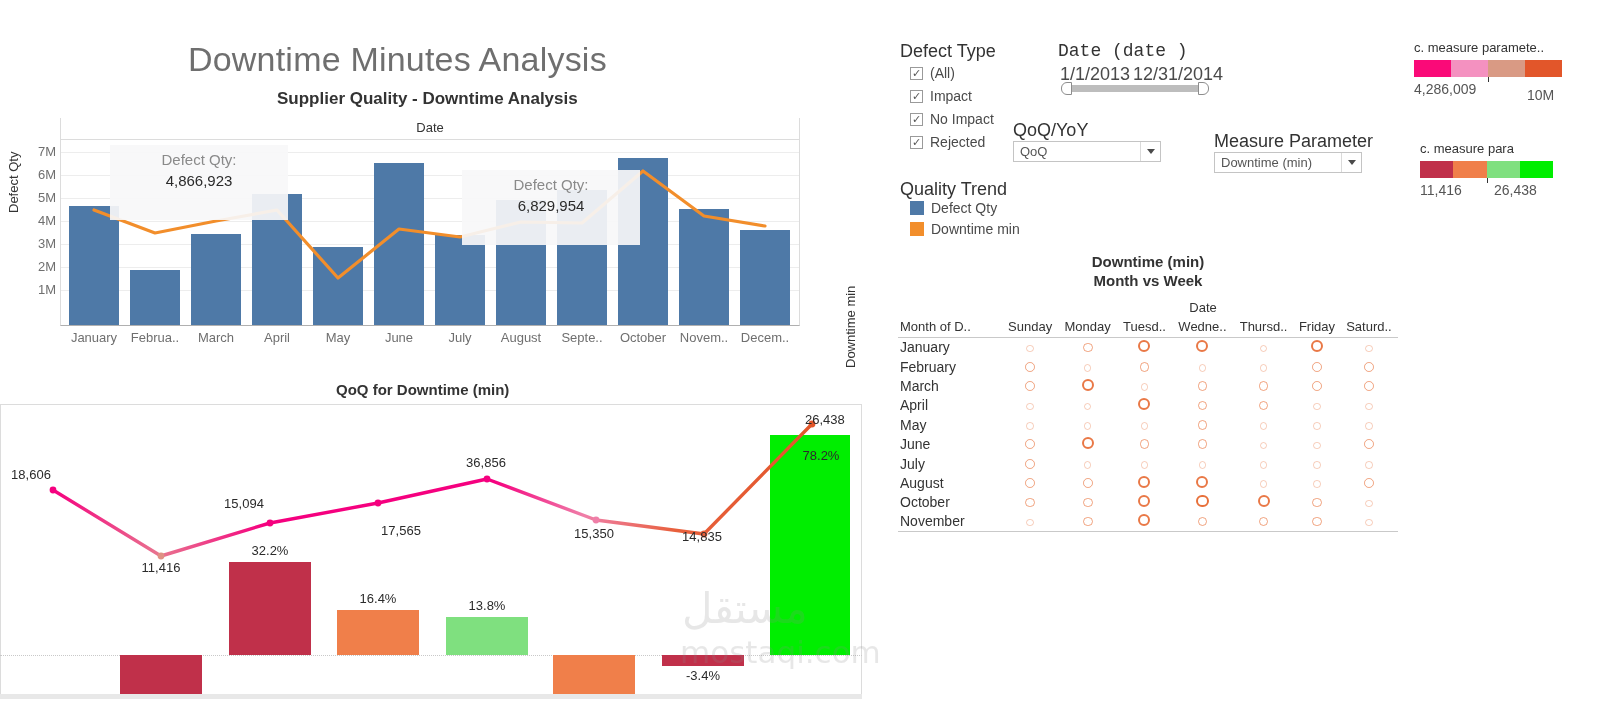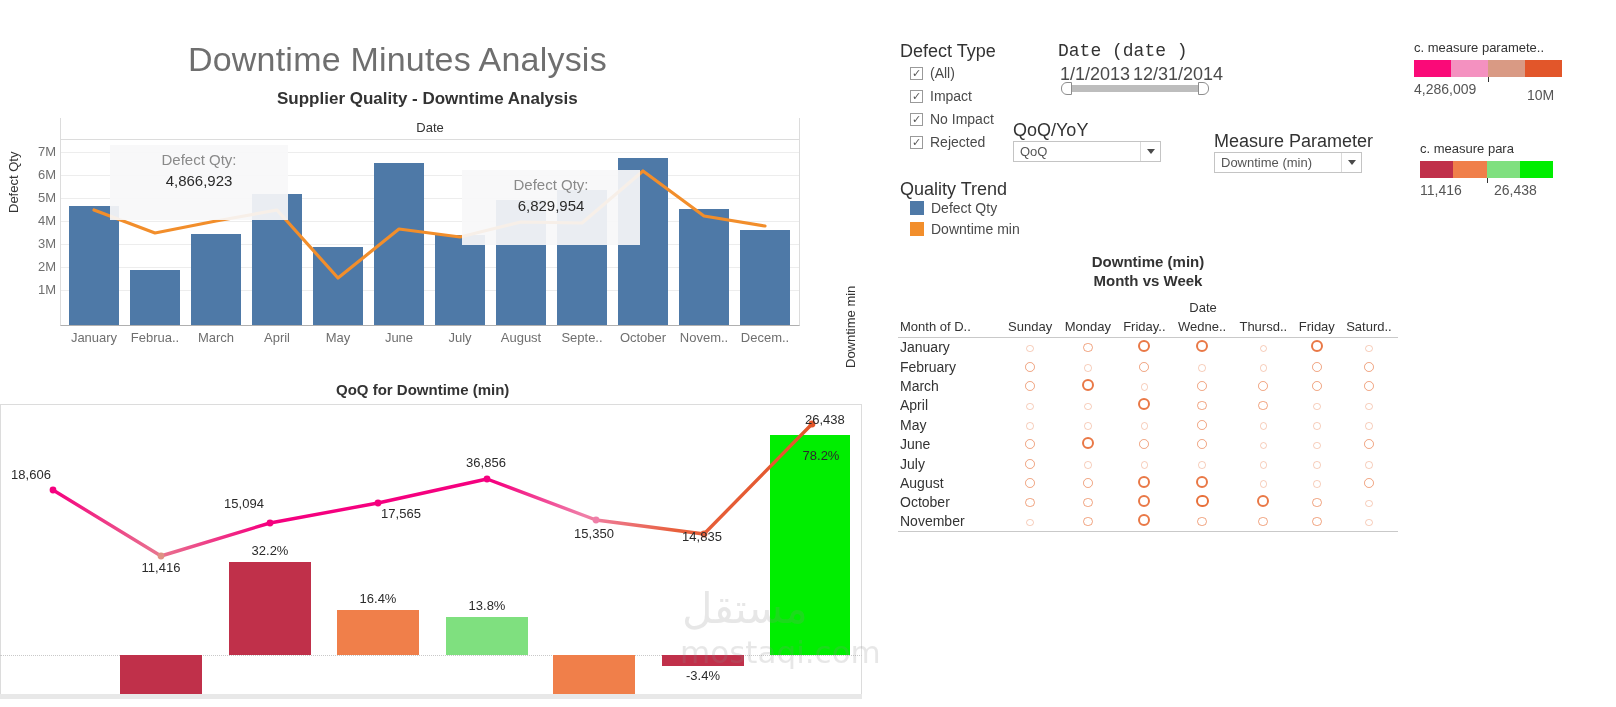--- a/index.html
+++ b/index.html
@@ -302,21 +302,21 @@
       <circle cx="378" cy="99" r="3.4" fill="#f5007f"></circle>
       <circle cx="487" cy="75" r="3.4" fill="#f5007f"></circle>
       <circle cx="596" cy="116" r="3.4" fill="#ef7fa8"></circle>
       <circle cx="704" cy="130" r="3.4" fill="#e8603c"></circle>
       <circle cx="812" cy="20" r="3.4" fill="#e2562a"></circle>
     </svg>
 
     <div class="vlabel" style="left:0px;   top:63px;  width:62px;">18,606</div>
     <div class="vlabel" style="left:130px; top:156px; width:62px;">11,416</div>
     <div class="vlabel" style="left:213px; top:92px;  width:62px;">15,094</div>
-    <div class="vlabel" style="left:370px; top:102px; width:62px;">17,565</div>
+    <div class="vlabel" style="left:370px; top:119px; width:62px;">17,565</div>
     <div class="vlabel" style="left:455px; top:51px;  width:62px;">36,856</div>
     <div class="vlabel" style="left:563px; top:122px; width:62px;">15,350</div>
     <div class="vlabel" style="left:671px; top:125px; width:62px;">14,835</div>
     <div class="vlabel" style="left:805px; top:8px;   width:62px; text-align:left;">26,438</div>
 
     <div class="axisbottom"></div>
   </div>
 
   <div id="watermark">
     <div class="wm-ar">مستقل</div>
@@ -403,21 +403,21 @@
   </div>
 
   <div class="abs" id="xt">
     <div class="date-hdr">Date</div>
     <table>
       <thead>
         <tr>
           <th class="mcol">Month of D..</th>
           <th>Sunday</th>
           <th>Monday</th>
-          <th>Friday..</th>
+          <th>Tuesd..</th>
           <th>Wedne..</th>
           <th>Thursd..</th>
           <th>Friday</th>
           <th>Saturd..</th>
         </tr>
       </thead>
       <tbody id="xt-body">
           <tr>
             <td class="mcell">January</td>
             <td><span class="dot" style="width: 7.5px; height: 7.5px; border-width: 1.4px; border-color: rgb(232, 112, 58); opacity: 0.34;"></span></td>

